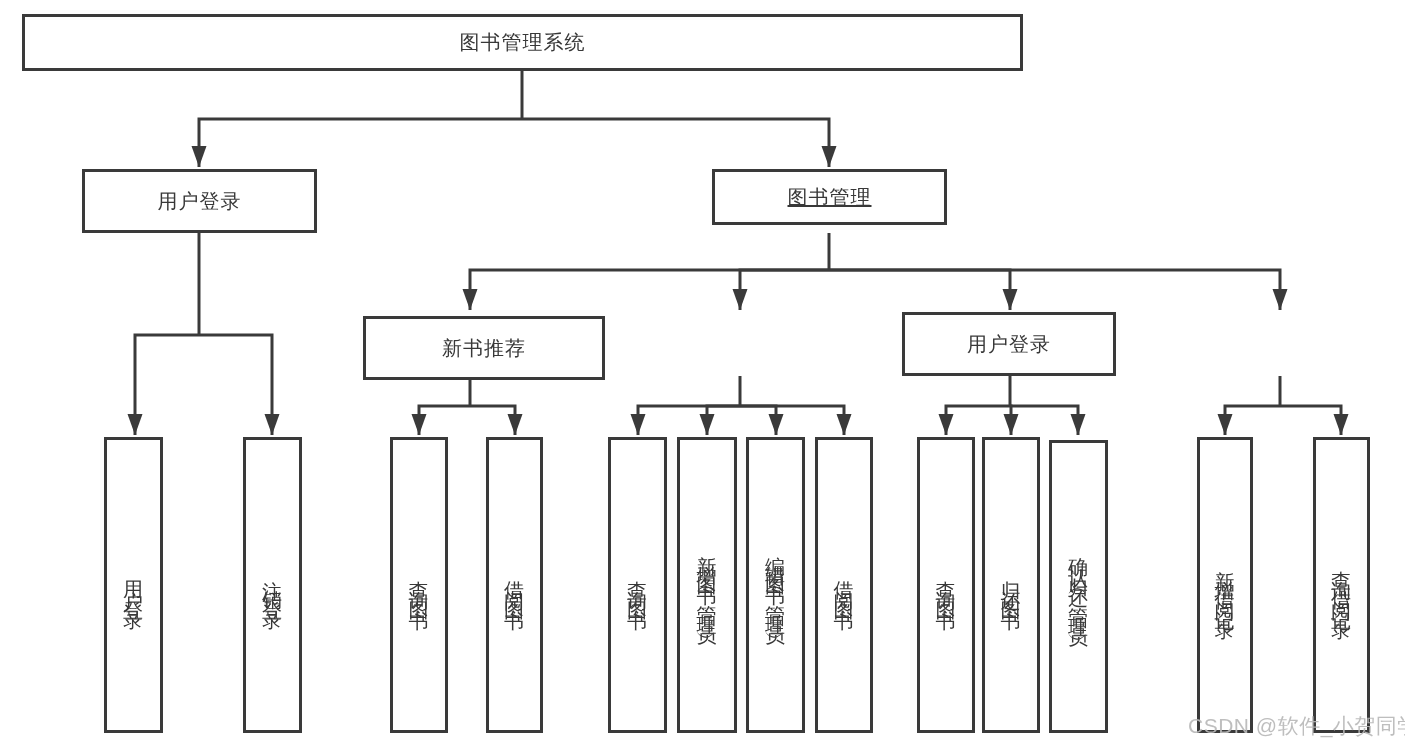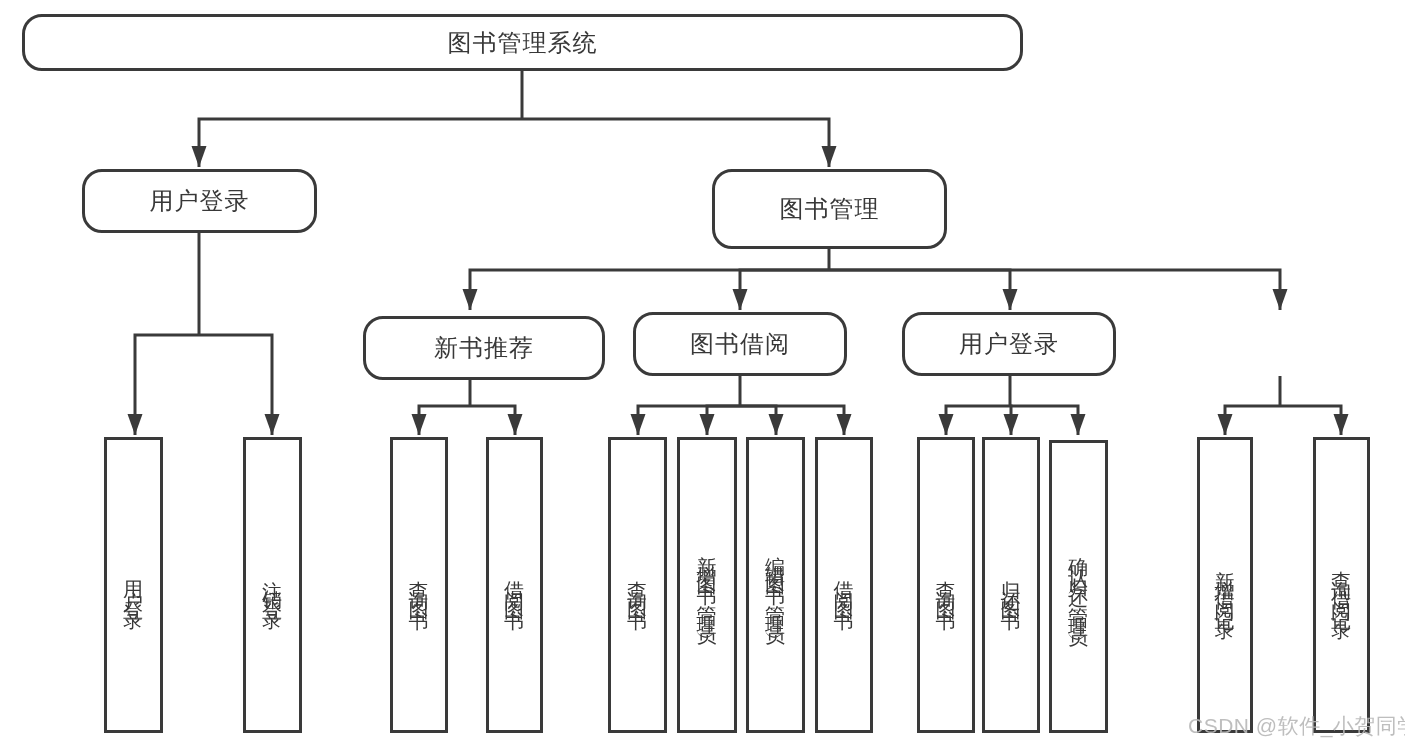--- a/index.html
+++ b/index.html
@@ -27,24 +27,23 @@
     position: absolute;
     box-sizing: border-box;
     border: 3px solid #3a3a3a;
     background: #ffffff;
     display: flex;
     align-items: center;
     justify-content: center;
     color: #383838;
   }
   .hbox {
-    font-size: 24px;
+    font-size: 20px;
     letter-spacing: 1px;
     white-space: nowrap;
-    border-radius: 20px;
   }
   .vbox {
     writing-mode: vertical-rl;
     font-size: 20px;
     letter-spacing: 10px;
     line-height: 1;
     text-align: center;
   }
   .watermark {
     position: absolute;
@@ -101,24 +100,23 @@
 
       <path d="M1280,376 V406"></path>
       <path d="M1280,406 H1225 V435" marker-end="url(#arrow)"></path>
       <path d="M1280,406 H1341 V435" marker-end="url(#arrow)"></path>
     </g>
   </svg>
 
   <div class="node hbox" style="left:22px; top:14px; width:1001px; height:57px;">图书管理系统</div>
 
   <div class="node hbox" style="left:82px; top:169px; width:235px; height:64px;">用户登录</div>
-  <div class="node hbox" style="left:712px; top:169px; width:235px; height:80px;">图书管理</div>
+  <div class="node hbox" style="left:712px; top:169px; width:235px; height:56px;text-decoration:underline;">图书管理</div>
 
   <div class="node hbox" style="left:363px; top:316px; width:242px; height:64px;">新书推荐</div>
-  <div class="node hbox" style="left:633px; top:312px; width:214px; height:64px;">图书借阅</div>
   <div class="node hbox" style="left:902px; top:312px; width:214px; height:64px;">用户登录</div>
 
   <div class="node vbox" style="left:104px; top:437px; width:59px; height:296px;">用户登录</div>
   <div class="node vbox" style="left:243px; top:437px; width:59px; height:296px;">注销登录</div>
 
   <div class="node vbox" style="left:390px; top:437px; width:58px; height:296px;">查询图书</div>
   <div class="node vbox" style="left:486px; top:437px; width:57px; height:296px;">借阅图书</div>
 
   <div class="node vbox" style="left:608px; top:437px; width:59px; height:296px;">查询图书</div>
   <div class="node vbox" style="left:677px; top:437px; width:60px; height:296px;">新增图书（管理员）</div>

